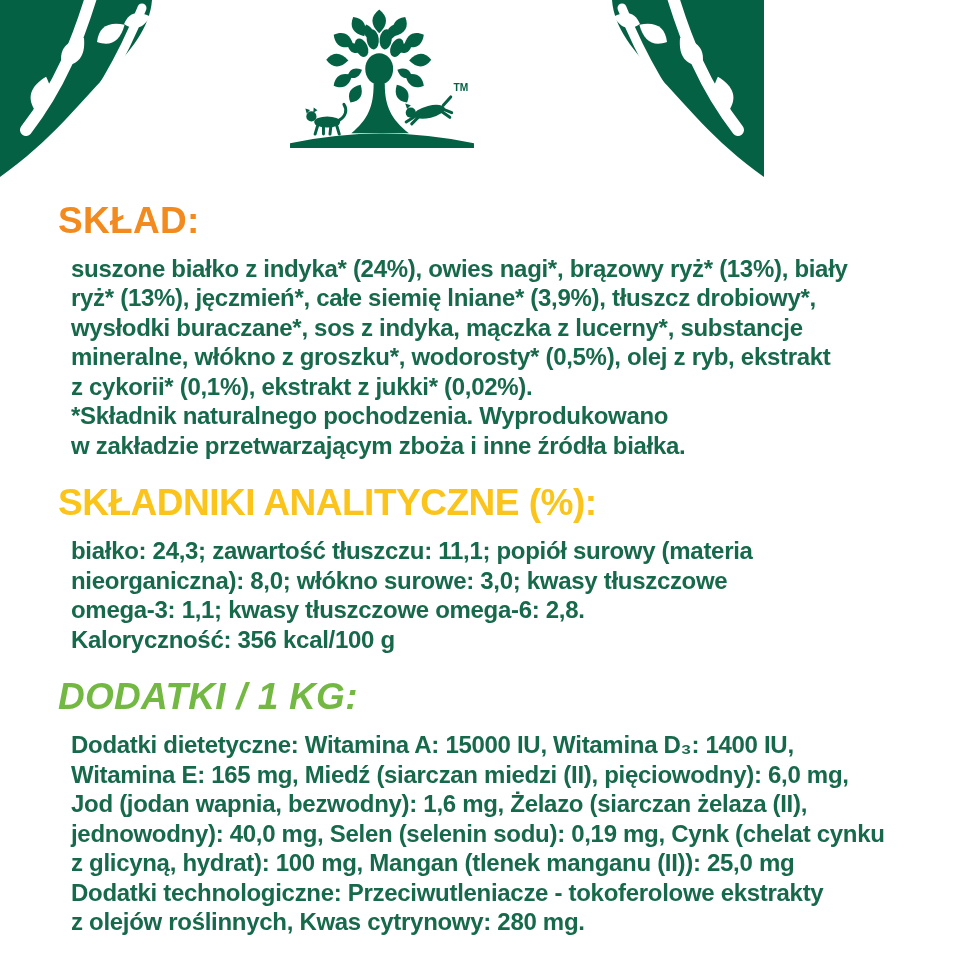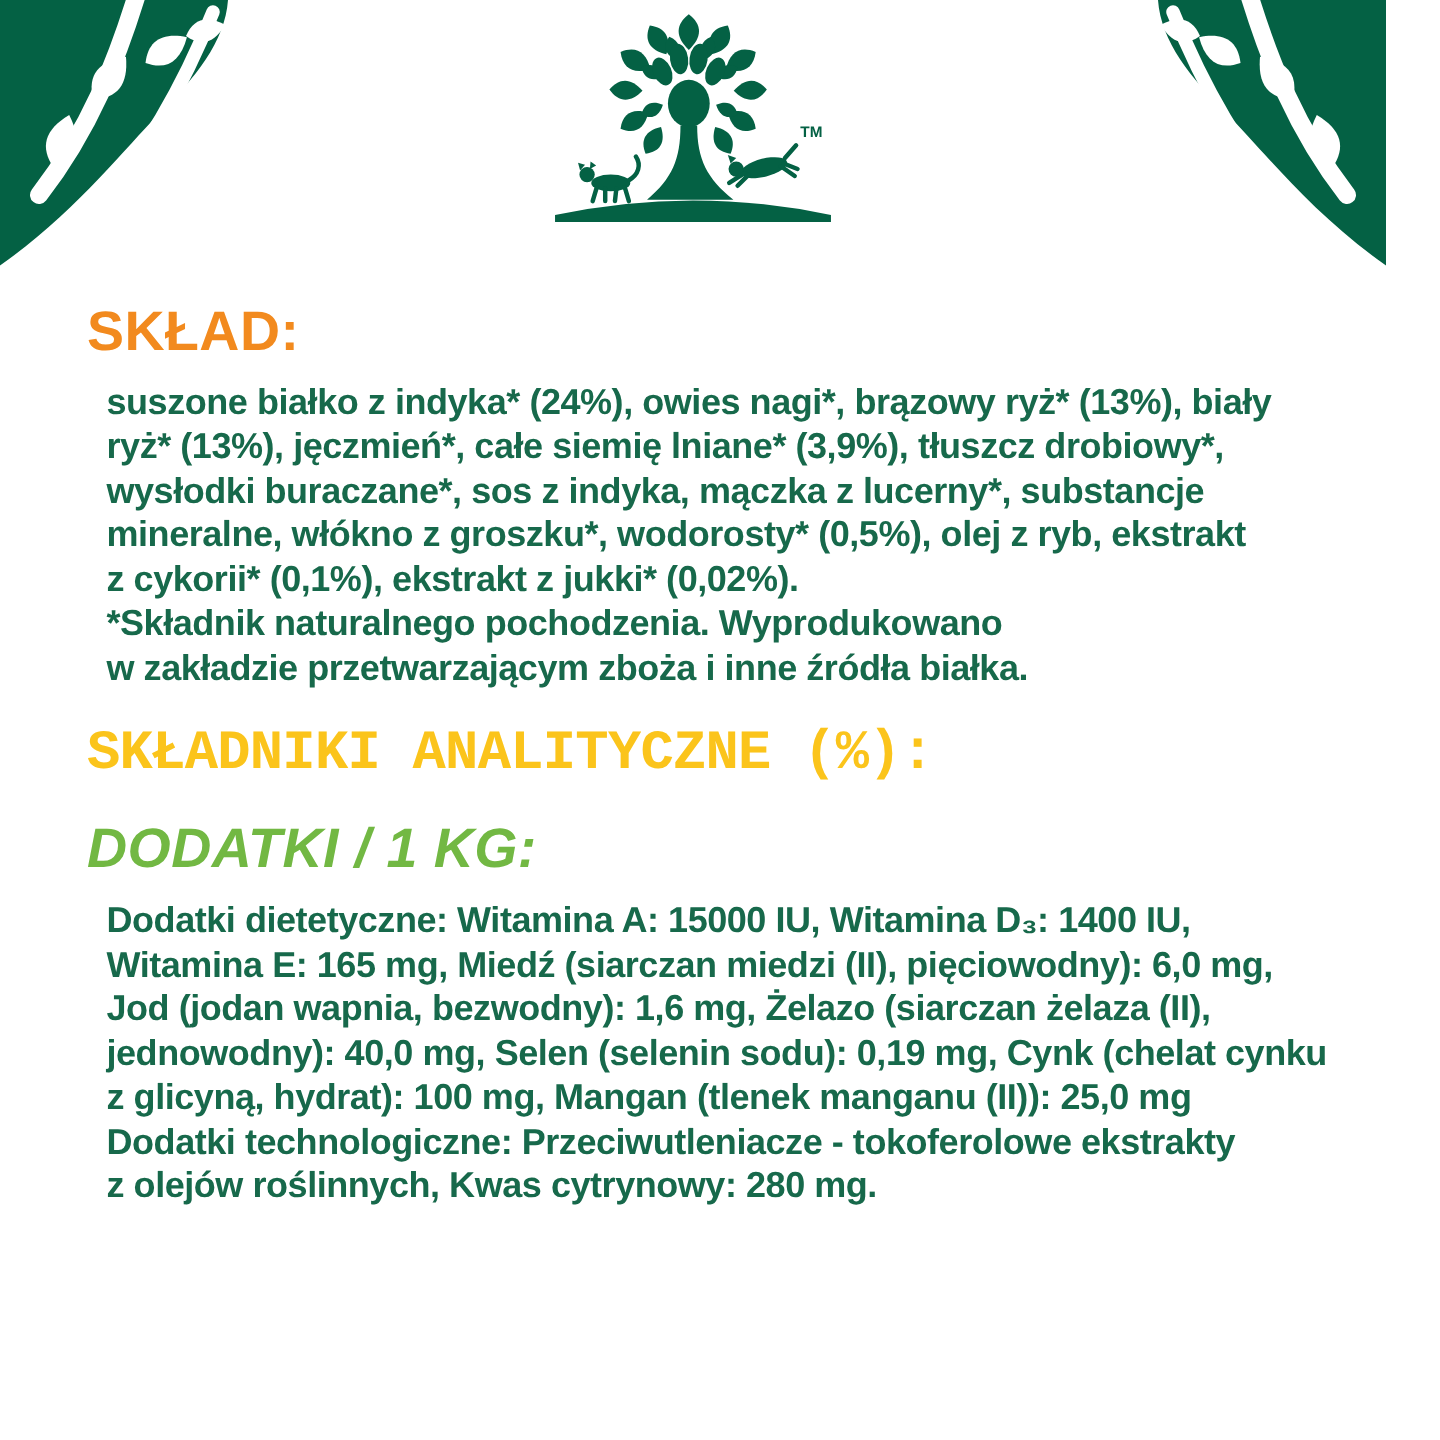--- a/index.html
+++ b/index.html
@@ -1,31 +1,31 @@
 <!DOCTYPE html>
 <html><head>
 <meta charset="utf-8">
 <style>
   html,body{margin:0;padding:0;}
   body{
     width:960px;height:960px;background:#ffffff;overflow:hidden;
     font-family:"Liberation Sans",sans-serif;-webkit-font-smoothing:antialiased;
   }
-  .top-band{position:relative;width:924px;height:178px;}
+  .top-band{position:relative;width:764px;height:178px;}
   .corner{position:absolute;top:0;}
   .corner.left{left:0;}
   .corner.right{right:0;}
   .logo{position:absolute;left:50%;top:4px;transform:translateX(-50%);}
   .content{padding:0 30px 0 58px;}
   h2.section{
     font-size:37px;font-weight:800;line-height:1.05;
     margin:24px 0 9px 0;letter-spacing:0.3px;
   }
   h2.orange{color:#F28A1E;}
-  h2.yellow{color:#FBC41B;letter-spacing:-0.5px;font-family:Liberation Mono, monospace;}
+  h2.yellow{color:#FBC41B;letter-spacing:-0.5px;}
   h2.lime{color:#72B843;font-style:italic;}
   p.bodytext{
     color:#17694B;font-size:24px;line-height:29.5px;font-weight:700;
     white-space:pre-line;margin:13px;letter-spacing:-0.3px;
   }
 </style>
 </head>
 <body>
 
 <div class="top-band">
@@ -142,20 +142,24 @@
   <h2 class="section orange">SKŁAD:</h2>
   <p class="bodytext">suszone białko z indyka* (24%), owies nagi*, brązowy ryż* (13%), biały
 ryż* (13%), jęczmień*, całe siemię lniane* (3,9%), tłuszcz drobiowy*,
 wysłodki buraczane*, sos z indyka, mączka z lucerny*, substancje
 mineralne, włókno z groszku*, wodorosty* (0,5%), olej z ryb, ekstrakt
 z cykorii* (0,1%), ekstrakt z jukki* (0,02%).
 *Składnik naturalnego pochodzenia. Wyprodukowano
 w zakładzie przetwarzającym zboża i inne źródła białka.</p>
 
   <h2 class="section yellow">SKŁADNIKI ANALITYCZNE (%):</h2>
+  <p class="bodytext">białko: 24,3; zawartość tłuszczu: 11,1; popiół surowy (materia
+nieorganiczna): 8,0; włókno surowe: 3,0; kwasy tłuszczowe
+omega-3: 1,1; kwasy tłuszczowe omega-6: 2,8.
+Kaloryczność: 356 kcal/100 g</p>
 
   <h2 class="section lime">DODATKI / 1 KG:</h2>
   <p class="bodytext">Dodatki dietetyczne: Witamina A: 15000 IU, Witamina D₃: 1400 IU,
 Witamina E: 165 mg, Miedź (siarczan miedzi (II), pięciowodny): 6,0 mg,
 Jod (jodan wapnia, bezwodny): 1,6 mg, Żelazo (siarczan żelaza (II),
 jednowodny): 40,0 mg, Selen (selenin sodu): 0,19 mg, Cynk (chelat cynku
 z glicyną, hydrat): 100 mg, Mangan (tlenek manganu (II)): 25,0 mg
 Dodatki technologiczne: Przeciwutleniacze - tokoferolowe ekstrakty
 z olejów roślinnych, Kwas cytrynowy: 280 mg.</p>
 

